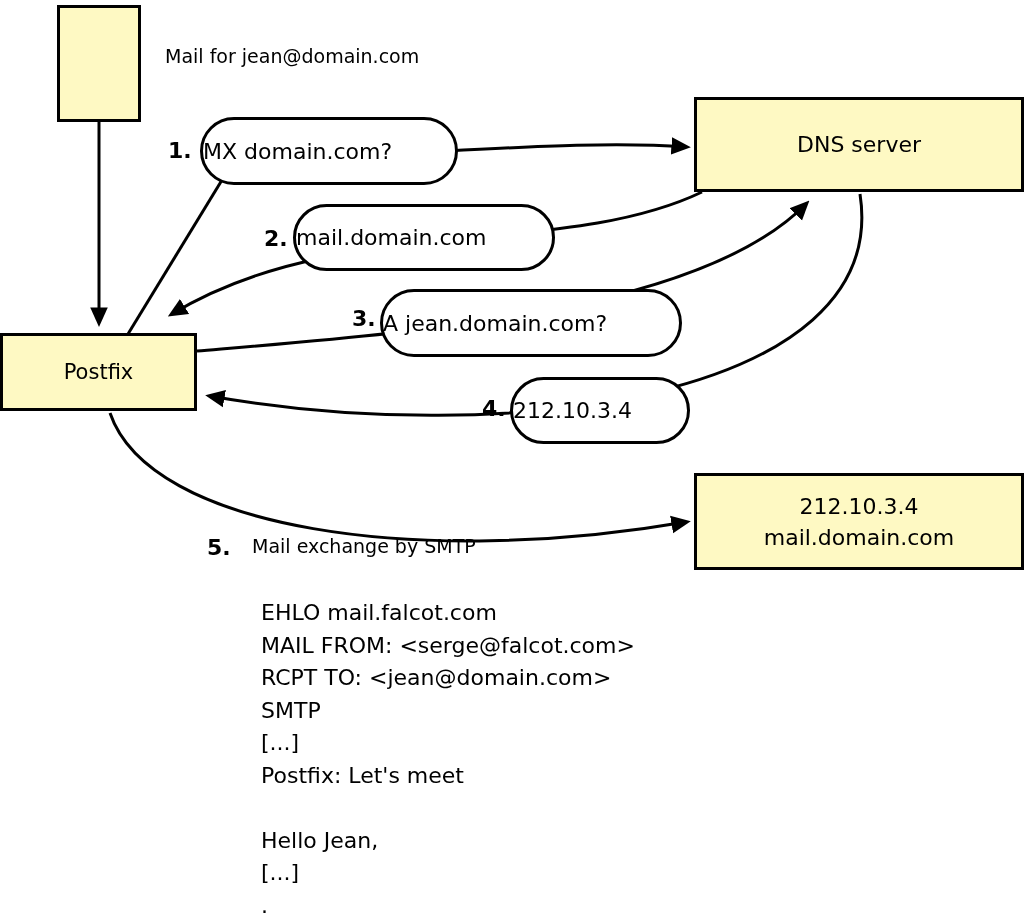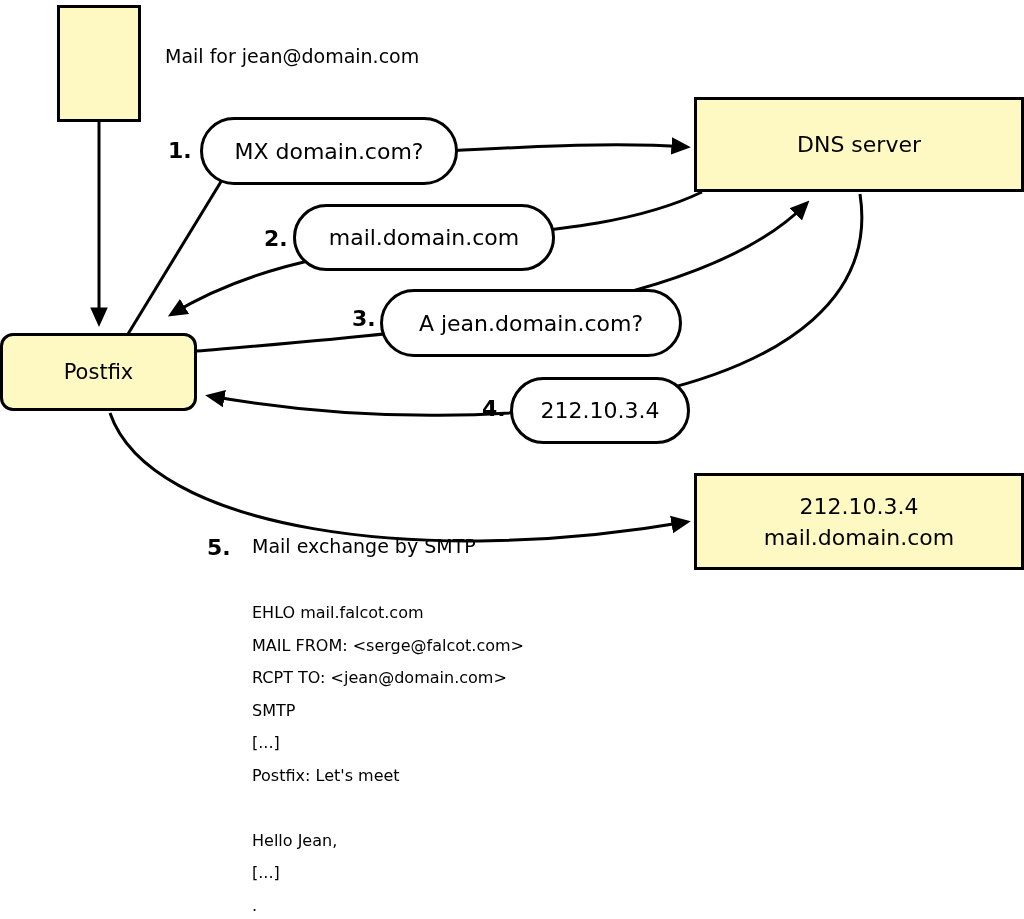--- a/index.html
+++ b/index.html
@@ -18,21 +18,21 @@
     display:flex; flex-direction:column;
     align-items:center; justify-content:center;
     z-index:2;
     text-align:center;
   }
   .pill {
     position:absolute;
     border:3px solid #000;
     background:#fff;
     border-radius:40px;
-    display:flex; align-items:center; justify-content:center;
+    display:flex; align-items:center; 
     z-index:2;
     font-size:22px;
     white-space:nowrap;
   }
   .num {
     position:absolute;
     font-weight:bold;
     font-size:22px;
     z-index:3;
     white-space:nowrap;
@@ -40,24 +40,25 @@
   .label {
     position:absolute;
     font-size:19px;
     z-index:3;
     white-space:nowrap;
   }
   .boxtext { font-size:21px; }
   .target-line { font-size:22px; line-height:31px; }
   #smtp-block { position:absolute; left:252px; top:597px; z-index:3; }
   .smtp-line {
-    font-size:16px;
+    font-size:22px;
     line-height:32.5px;
     min-height:32.5px;
     white-space:pre;
+    margin-left:9px;
   }
   svg.arrows { position:absolute; left:0; top:0; z-index:1; }
   svg.arrows path { fill:none; stroke:#000; stroke-width:3; }
 </style>
 </head>
 <body>
 
 <svg class="arrows" width="1024" height="919" viewBox="0 0 1024 919">
   <defs>
     <marker id="ah" viewBox="0 0 10 10" refX="7.5" refY="5" markerWidth="6.5" markerHeight="6.5" orient="auto-start-reverse">
@@ -70,21 +71,21 @@
   <path d="M 702 192 C 560 260, 340 212, 172 314" marker-end="url(#ah)"></path>
   <path d="M 197 351 C 420 332, 700 312, 806 204" marker-end="url(#ah)"></path>
   <path d="M 860 194 C 892 400, 500 448, 210 396" marker-end="url(#ah)"></path>
   <path d="M 110 413 C 150 530, 420 568, 686 522" marker-end="url(#ah)"></path>
 </svg>
 
 <div class="box" style="left:57px; top:5px; width:84px; height:117px;"></div>
 
 <div class="label" style="left:165px; top:45px;">Mail for jean@domain.com</div>
 
-<div class="box" style="left:0px; top:333px; width:197px; height:78px;border-radius:13px;">
+<div class="box" style="left:0px; top:333px; width:197px; height:78px;">
   <span class="boxtext">Postfix</span>
 </div>
 
 <div class="box" style="left:694px; top:97px; width:330px; height:95px;">
   <span class="boxtext" style="font-size:22px;">DNS server</span>
 </div>
 
 <div class="num" style="left:168px; top:138px;">1.</div>
 <div class="pill" style="left:200px; top:117px; width:258px; height:68px;">
   <span>MX domain.com?</span>

